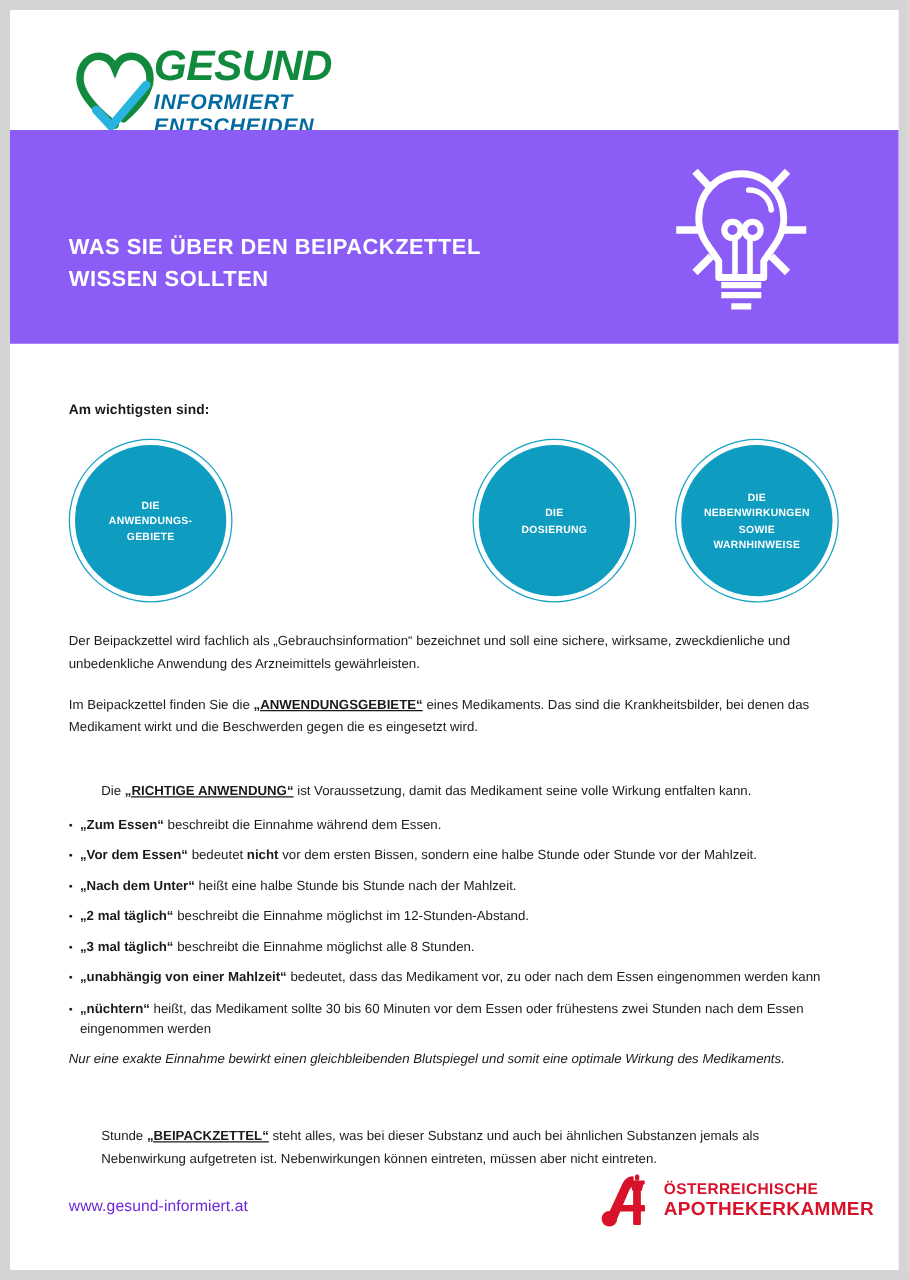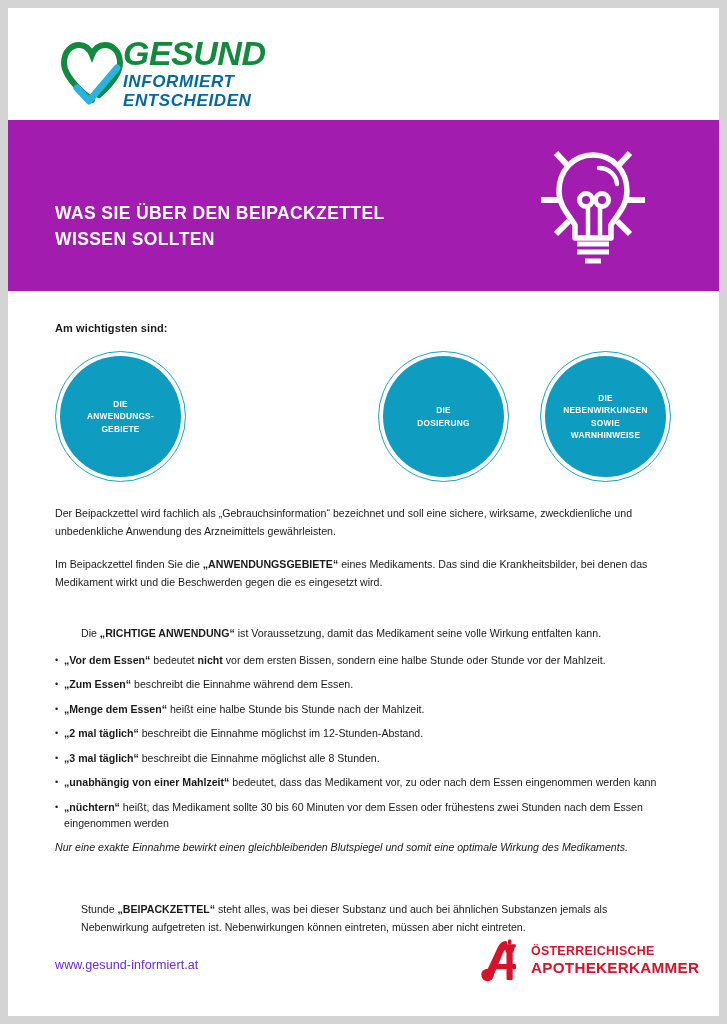--- a/index.html
+++ b/index.html
@@ -61,24 +61,24 @@
     color: #0369a1;
     line-height: 19px;
     white-space: nowrap;
   }
   .brand-sub1 { margin-top: 2px; }
 
   
   .banner {
     position: absolute;
     left: 0;
-    top: 112px;
+    top: 96px;
     width: 711px;
     height: 171px;
-    background: #a21caf;
+    background: #8b5cf6;
   }
   .banner-title {
     position: absolute;
     left: 47px;
     top: 80px;
     width: 440px;
     color: #ffffff;
     font-size: 17.5px;
     font-weight: bold;
     letter-spacing: 0.4px;
@@ -159,21 +159,21 @@
     top: 497px;
     width: 622px;
     color: #1a1a1a;
     font-size: 10.6px;
     line-height: 17.5px;
   }
   .para {
     margin: 0 0 16px 0;
   }
   .para.tight { margin-bottom: 0; padding-left: 26px; }
-  .para b { font-weight: bold; }
+  .para b { font-weight: bold; text-decoration: underline; }
   .blist {
     margin: 0 0 0 0;
     padding: 0;
     list-style: none;
   }
   .blist li {
     position: relative;
     padding-left: 9px;
     margin: 0 0 8.5px 0;
     line-height: 16px;
@@ -319,25 +319,25 @@
 
     <p class="para"><span>Im Beipackzettel finden Sie die </span><b>„ANWENDUNGSGEBIETE“</b><span> eines Medikaments. Das sind die Krankheitsbilder, bei denen das Medikament wirkt und die Beschwerden gegen die es eingesetzt wird.</span></p>
 
     <div class="sec-gap-sm"></div>
 
     <p class="para tight"><span>Die </span><b>„RICHTIGE ANWENDUNG“</b><span> ist Voraussetzung, damit das Medikament seine volle Wirkung entfalten kann.</span></p>
 
     <div style="height:9px"></div>
 
     <ul class="blist">
+      <li><b>„Zum Essen“</b><span> beschreibt die Einnahme während dem Essen.</span></li>
+
       <li><b>„Vor dem Essen“</b><span> bedeutet </span><b>nicht</b><span> vor dem ersten Bissen, sondern eine halbe Stunde oder Stunde vor der Mahlzeit.</span></li>
 
-      <li><b>„Zum Essen“</b><span> beschreibt die Einnahme während dem Essen.</span></li>
-
-      <li><b>„Menge dem Essen“</b><span> heißt eine halbe Stunde bis Stunde nach der Mahlzeit.</span></li>
+      <li><b>„Nach dem Unter“</b><span> heißt eine halbe Stunde bis Stunde nach der Mahlzeit.</span></li>
 
       <li><b>„2 mal täglich“</b><span> beschreibt die Einnahme möglichst im 12-Stunden-Abstand.</span></li>
 
       <li><b>„3 mal täglich“</b><span> beschreibt die Einnahme möglichst alle 8 Stunden.</span></li>
 
       <li><b>„unabhängig von einer Mahlzeit“</b><span> bedeutet, dass das Medikament vor, zu oder nach dem Essen eingenommen werden kann</span></li>
 
       <li><b>„nüchtern“</b><span> heißt, das Medikament sollte 30 bis 60 Minuten vor dem Essen oder frühestens zwei Stunden nach dem Essen eingenommen werden</span></li>
     </ul>
 

